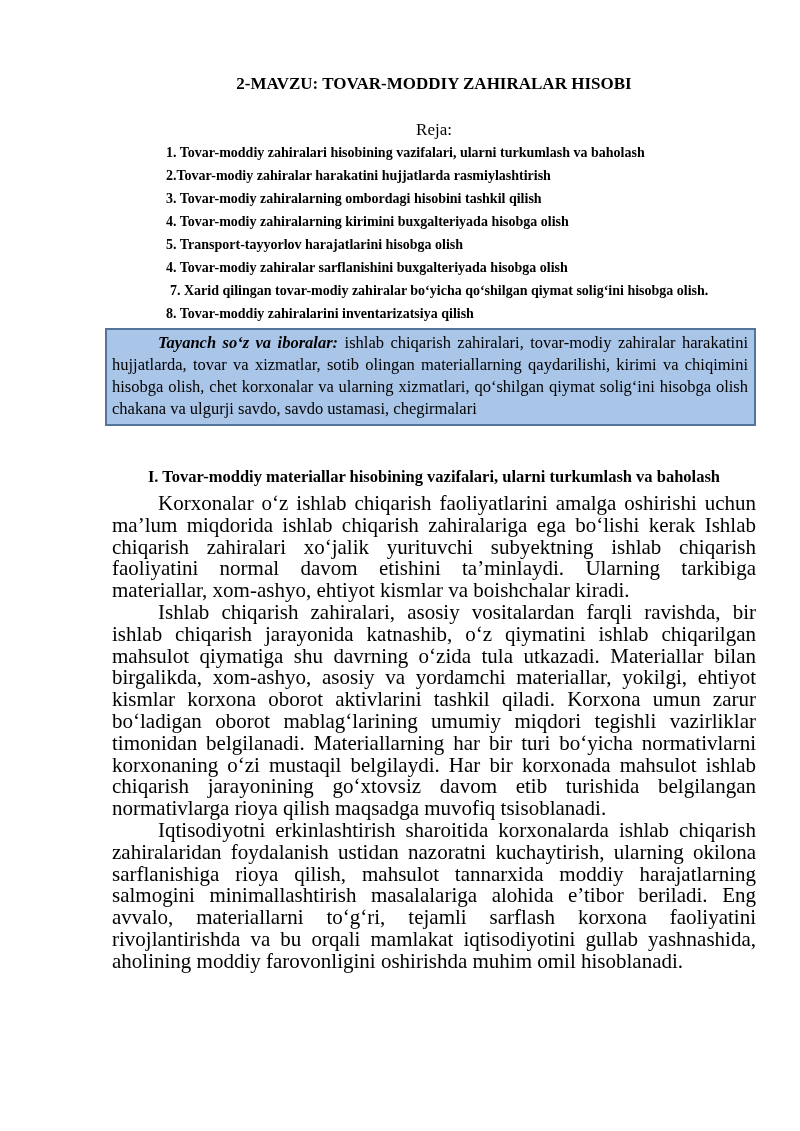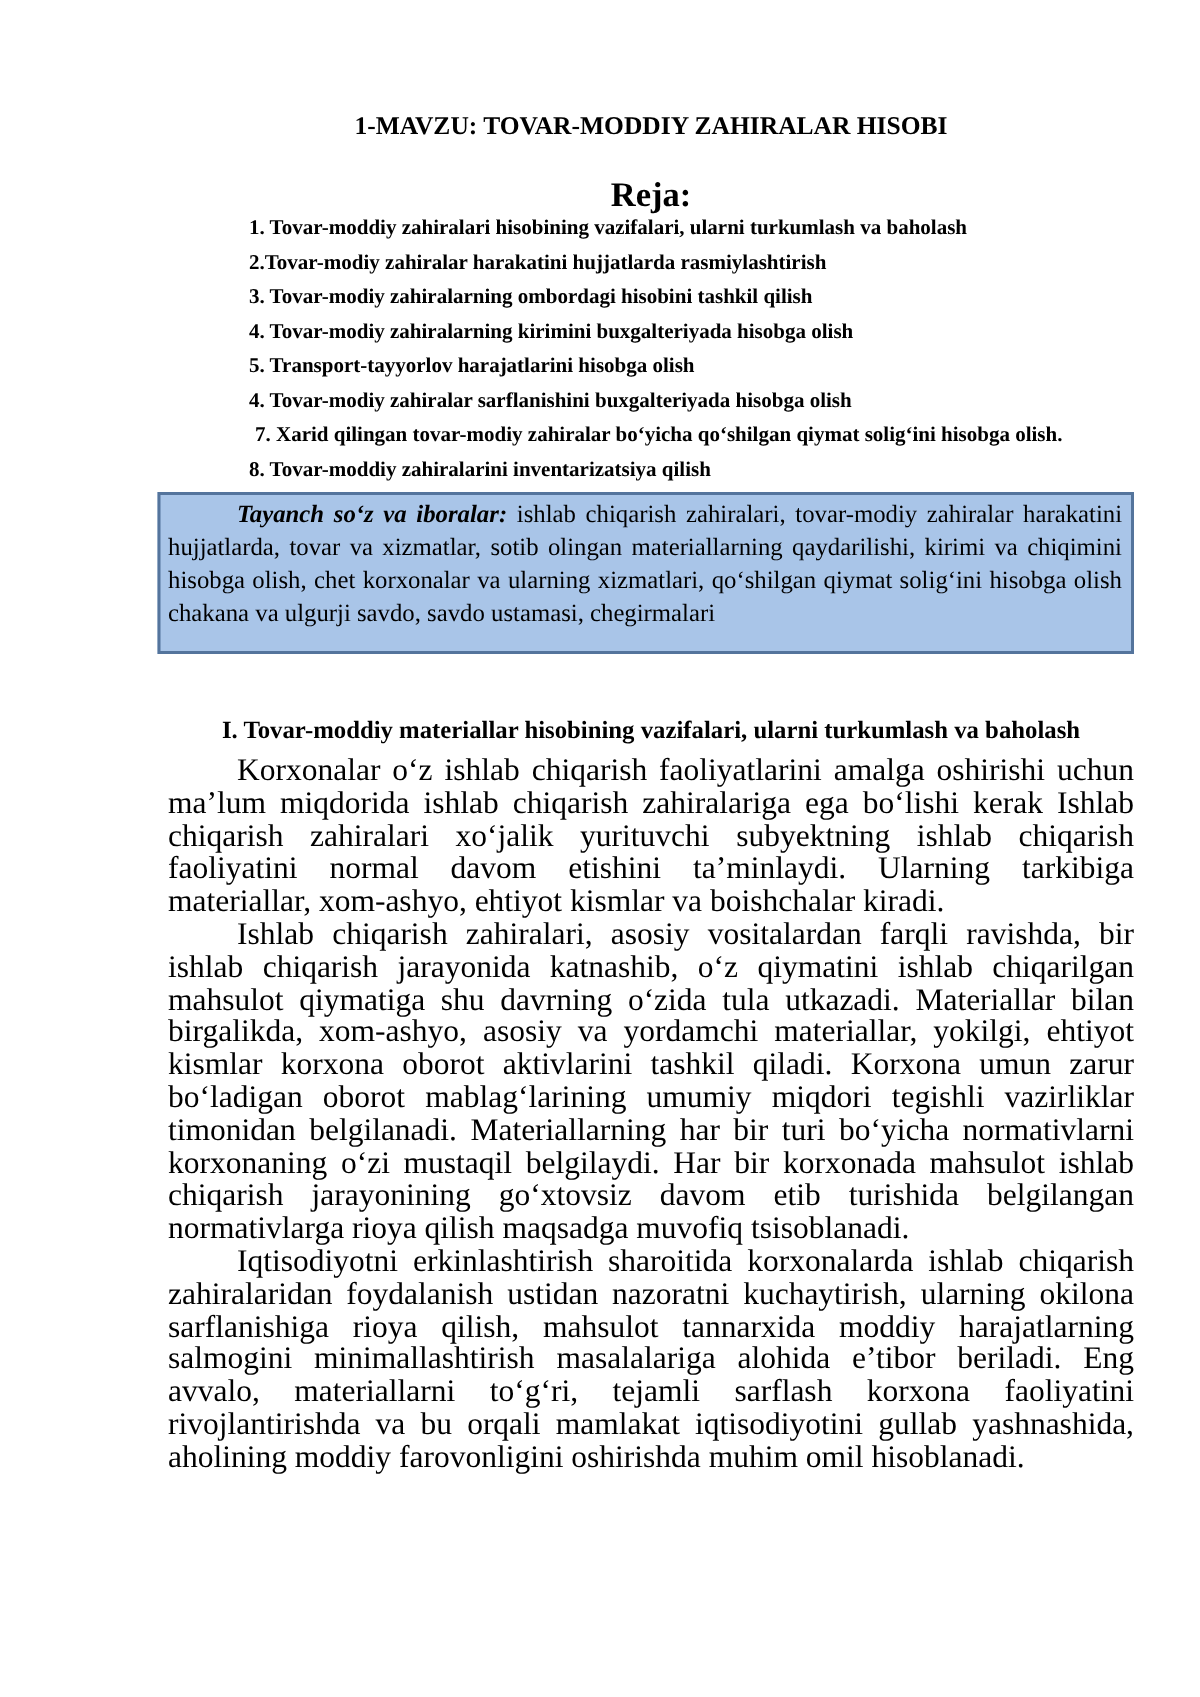--- a/index.html
+++ b/index.html
@@ -19,41 +19,41 @@
     width: 644px;
   }
   .doc-title {
     font-size: 17px;
     font-weight: bold;
     text-align: center;
     line-height: 23px;
     margin: 0 0 23px 0;
   }
   .reja-heading {
-    font-size: 23px;
-    font-weight: bold;
+    font-size: 17px;
+    font-weight: normal;
     text-align: center;
     line-height: 23px;
     margin: 0;
   }
   .plan-item {
     font-size: 14px;
     font-weight: bold;
     text-align: justify;
     line-height: 23px;
     margin: 0;
   }
   .item-1 { margin-left: 21px; text-indent: 33px; }
   .item-mid { text-indent: 54px; }
   .item-7 { text-indent: 58px; }
   .kw-box {
     margin: 3px 0 0 -7px;
     background: #a9c5e8;
     border: 2px solid #54749c;
-    padding: 2px 6px 14px 5px;
+    padding: 2px 6px 4px 5px;
   }
   .kw-text {
     margin: 0;
     font-size: 16.5px;
     line-height: 22px;
     text-align: justify;
     text-indent: 46px;
   }
   .kw-label { font-weight: bold; font-style: italic; }
   .section-heading {
@@ -70,21 +70,21 @@
     text-indent: 46px;
     margin: 0;
   }
 </style>
 </head>
 <body>
 
 <div class="page">
   <div class="content">
 
-    <h1 class="doc-title">1-MAVZU: TOVAR-MODDIY ZAHIRALAR HISOBI</h1>
+    <h1 class="doc-title">2-MAVZU: TOVAR-MODDIY ZAHIRALAR HISOBI</h1>
 
     <p class="reja-heading">Reja:</p>
 
     <p class="plan-item item-1">1. Tovar-moddiy zahiralari hisobining vazifalari, ularni turkumlash va baholash</p>
     <p class="plan-item item-mid">2.Tovar-modiy zahiralar harakatini hujjatlarda rasmiylashtirish</p>
     <p class="plan-item item-mid">3. Tovar-modiy zahiralarning ombordagi hisobini tashkil qilish</p>
     <p class="plan-item item-mid">4. Tovar-modiy zahiralarning kirimini buxgalteriyada hisobga olish</p>
     <p class="plan-item item-mid">5. Transport-tayyorlov harajatlarini hisobga olish</p>
     <p class="plan-item item-mid">4. Tovar-modiy zahiralar sarflanishini buxgalteriyada hisobga olish</p>
     <p class="plan-item item-7">7. Xarid qilingan tovar-modiy zahiralar bo‘yicha qo‘shilgan qiymat solig‘ini hisobga olish.</p>

